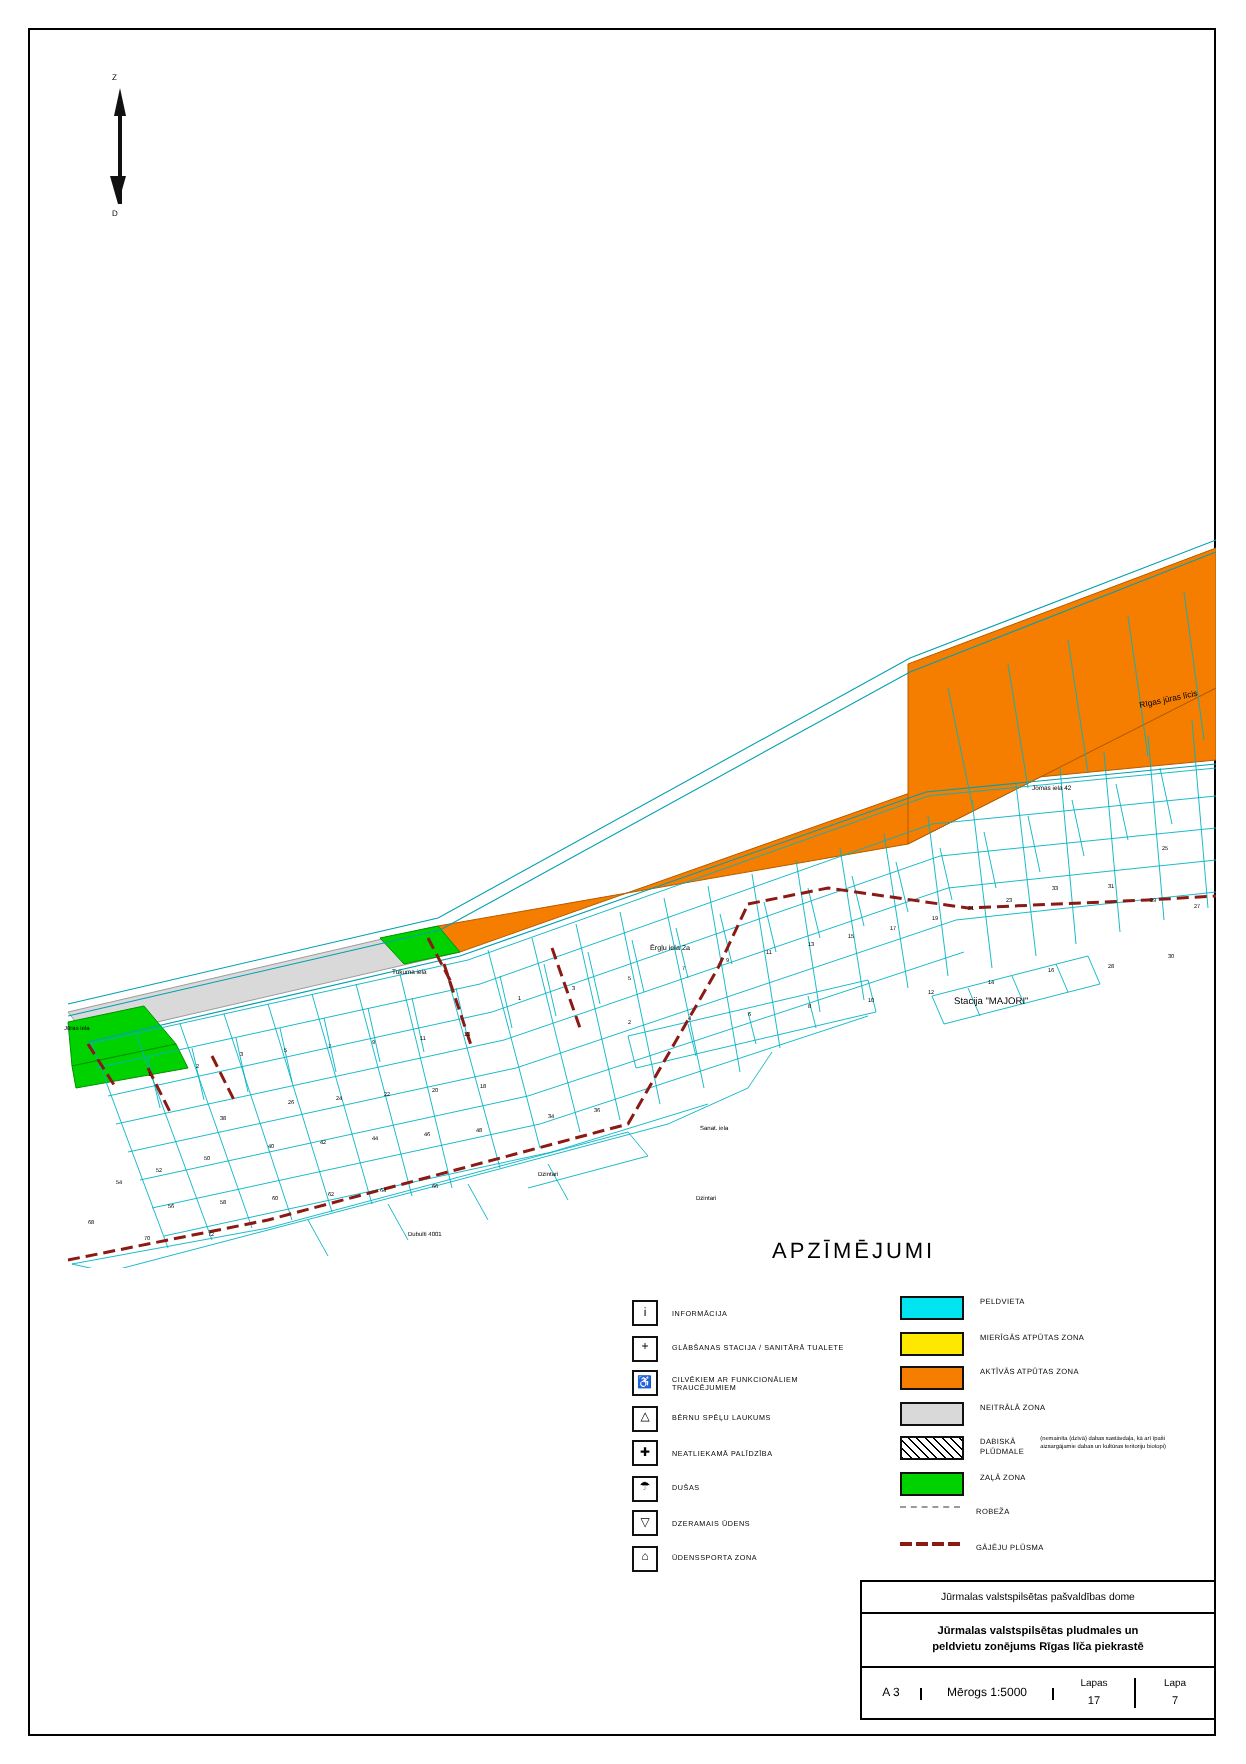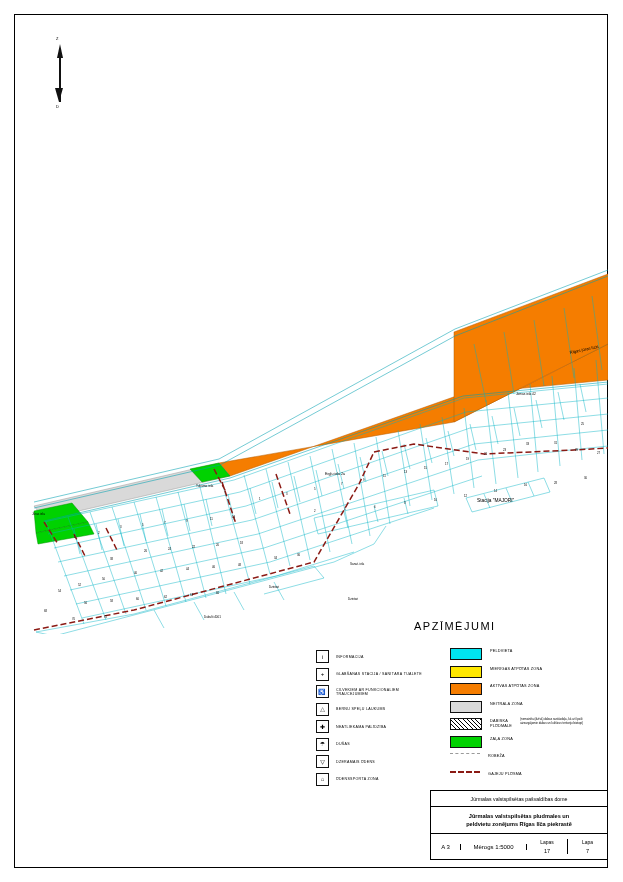--- a/index.html
+++ b/index.html
@@ -12,21 +12,21 @@
   .north .s-lbl{position:absolute;left:10px;top:68px;font-size:4px;}
   .north .arrow{position:absolute;left:11px;top:8px;width:0;height:0;
      border-left:3px solid transparent;border-right:3px solid transparent;border-bottom:14px solid #111;}
   .north .shaft{position:absolute;left:13px;top:22px;width:1.5px;height:44px;background:#111;}
   .north .tail{position:absolute;left:9px;top:52px;width:0;height:0;
      border-left:4px solid transparent;border-right:4px solid transparent;border-top:14px solid #111;}
   
   .mapwrap{position:absolute;left:14px;top:14px;width:594px;height:620px;}
   
   .legend{position:absolute;left:300px;top:620px;width:300px;height:160px;}
-  .legend-title{position:absolute;left:86px;top:0;font-size:11px;letter-spacing:1.5px;margin-left:28px;}
+  .legend-title{position:absolute;left:86px;top:0;font-size:11px;letter-spacing:1.5px;}
   .leg-col-l{position:absolute;left:16px;top:28px;width:130px;}
   .leg-col-r{position:absolute;left:150px;top:28px;width:150px;}
   .leg-row{display:flex;align-items:center;height:17.5px;}
   .leg-ico{width:11px;height:11px;border:.8px solid #111;margin-right:7px;flex:0 0 11px;
            display:flex;align-items:center;justify-content:center;font-size:6px;line-height:1;background:#fff;}
   .leg-txt{font-size:3.6px;letter-spacing:.3px;white-space:nowrap;}
   .leg-row2{display:flex;align-items:flex-start;height:17.5px;}
   .sw{width:30px;height:10px;margin-right:8px;flex:0 0 30px;border:.7px solid #111;}
   .sw.noborder{border:none;}
   .leg-txt2{font-size:3.8px;letter-spacing:.2px;line-height:1.35;padding-top:1px;}

